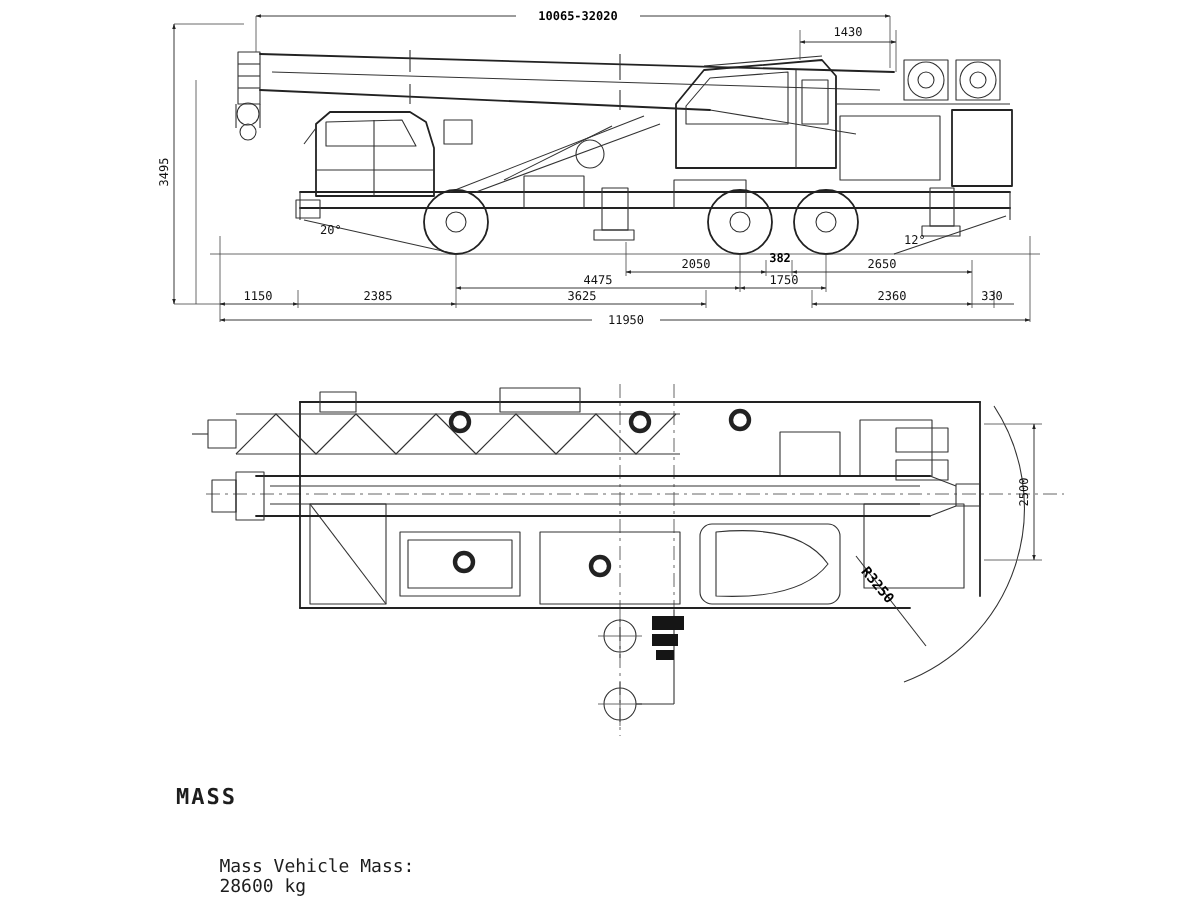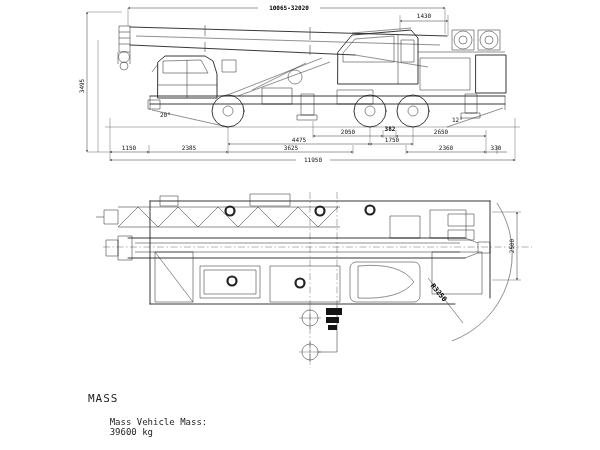--- a/index.html
+++ b/index.html
@@ -13,21 +13,21 @@
   .dim{stroke:#222;stroke-width:.45;fill:none;}
   .wit{stroke:#444;stroke-width:.4;fill:none;}
   .cl{stroke:#555;stroke-width:.45;fill:none;stroke-dasharray:7 2.5 1.5 2.5;}
   .dtx{font-family:"DejaVu Sans Mono",monospace;font-size:6px;fill:#111;}
   .dtxb{font-family:"DejaVu Sans Mono",monospace;font-size:6px;font-weight:bold;fill:#000;}
   .mask{fill:#ffffff;}
   .dark{fill:#151515;}
   .mass{
     position:absolute;left:88px;top:392px;width:420px;color:#1d1d1d;
   }
-  .mass-title{font-size:11px;font-weight:normal;letter-spacing:1px;margin-bottom:2px;}
+  .mass-title{font-size:11px;font-weight:bold;letter-spacing:1px;margin-bottom:14px;}
   .mass-row{font-size:9px;margin-bottom:12px;white-space:pre;}
   .mass-label{display:inline-block;width:134px;}
   .mass-value{display:inline-block;}
 </style>
 </head>
 <body>
 
 <div class="page">
 <svg width="600" height="450" viewBox="0 0 600 450">
   <defs>
@@ -270,17 +270,17 @@
         <rect class="dark" x="328" y="325" width="9" height="5"></rect>
       </g>
     </g>
   </g>
 </svg>
 
 <div class="mass">
   <div class="mass-title">MASS</div>
   <div class="mass-row">
     <span class="mass-label">Mass Vehicle Mass:</span>
-    <span class="mass-value">39600 kg</span>
+    <span class="mass-value">28600 kg</span>
   </div>
 
 </div>
 </div>
 
 </body></html>

